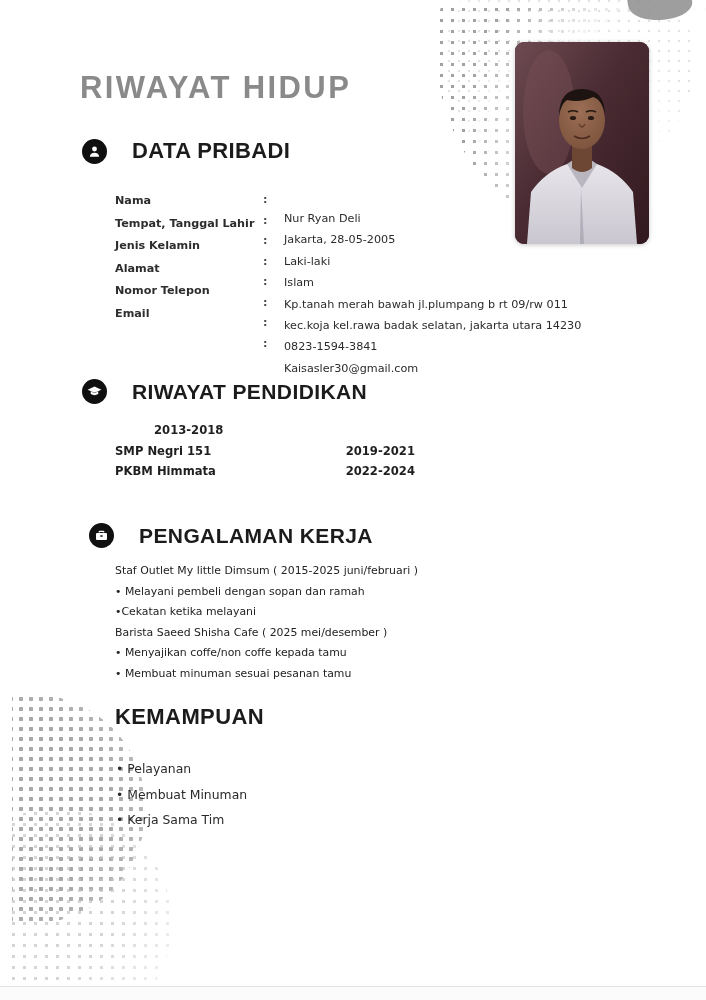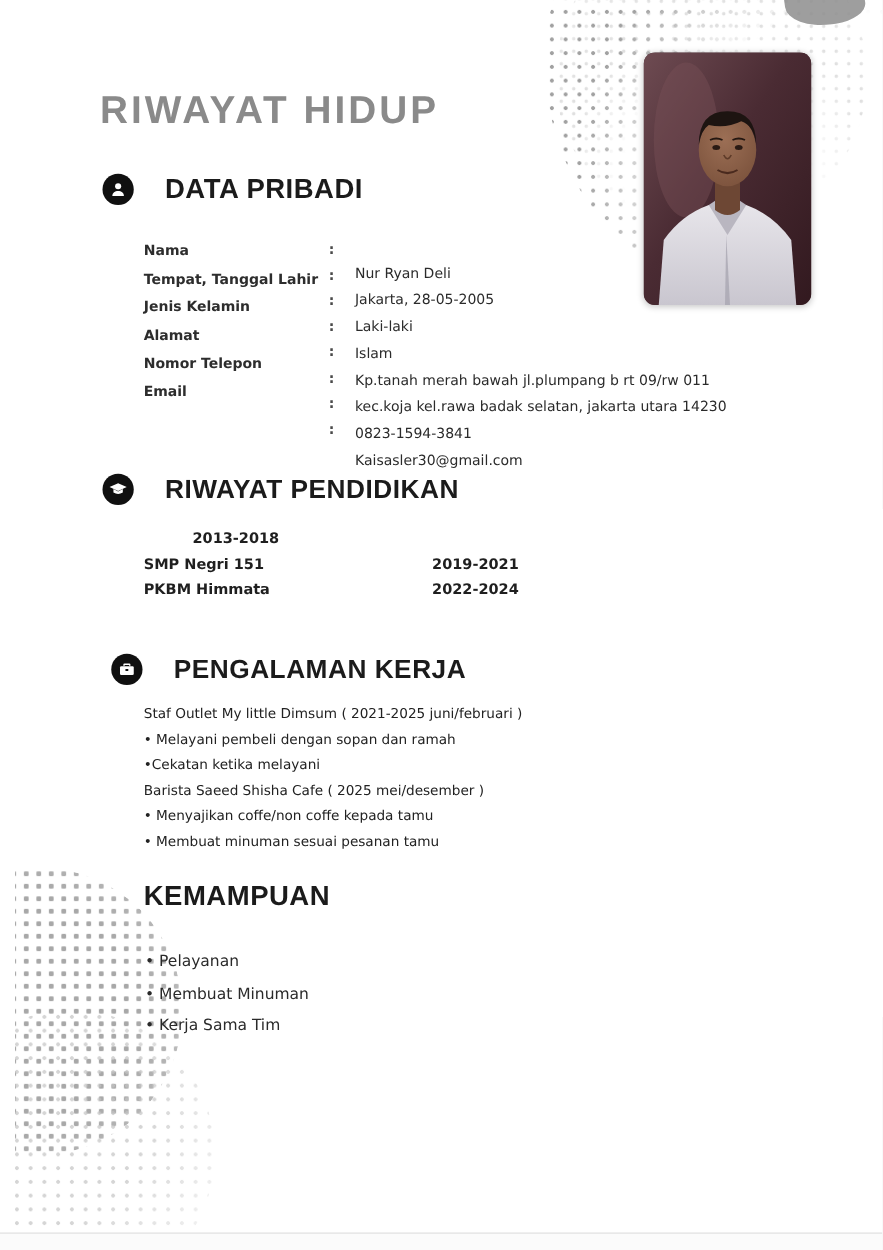--- a/index.html
+++ b/index.html
@@ -402,21 +402,21 @@
         <svg width="15" height="15" viewBox="0 0 24 24" fill="#ffffff">
           <path d="M9 4.4h6a1.6 1.6 0 0 1 1.6 1.6v1.2h-1.9V6.3H9.3v.9H7.4V6a1.6 1.6 0 0 1 1.6-1.6z"></path>
           <rect x="3.2" y="8" width="17.6" height="11.3" rx="1.7"></rect>
           <rect x="10.1" y="11.4" width="3.8" height="2.6" rx=".5" fill="#101010"></rect>
         </svg>
       </span>
       <span class="head-text">PENGALAMAN KERJA</span>
     </div>
 
     <div id="kerja-list">
-      <div class="job-title">Staf Outlet My little Dimsum ( 2021-2025 juni/februari )</div>
+      <div class="job-title">Staf Outlet My little Dimsum ( 2015-2025 juni/februari )</div>
       <div class="job-bullet">• Melayani pembeli dengan sopan dan ramah</div>
       <div class="job-bullet">•Cekatan ketika melayani</div>
       <div class="job-title">Barista Saeed Shisha Cafe ( 2025 mei/desember )</div>
       <div class="job-bullet">• Menyajikan coffe/non coffe kepada tamu</div>
       <div class="job-bullet">• Membuat minuman sesuai pesanan tamu</div>
     </div>
 
     <div id="head-kemampuan">KEMAMPUAN</div>
 
     <div id="kemampuan-list">

